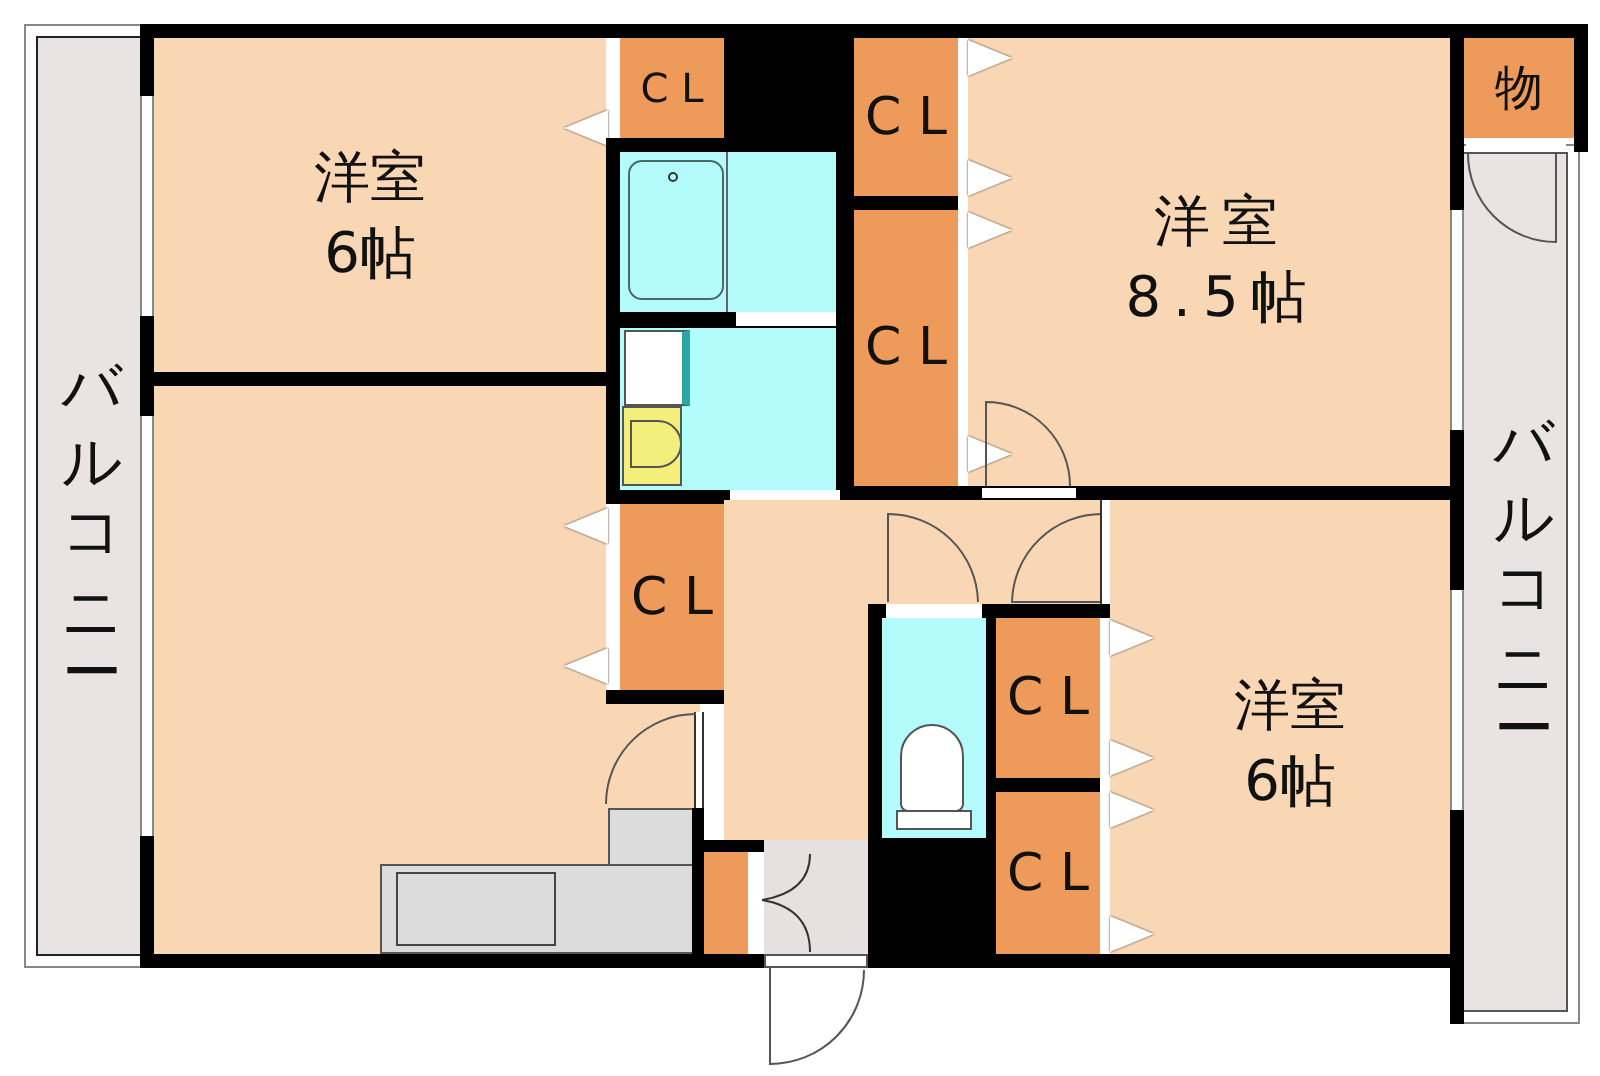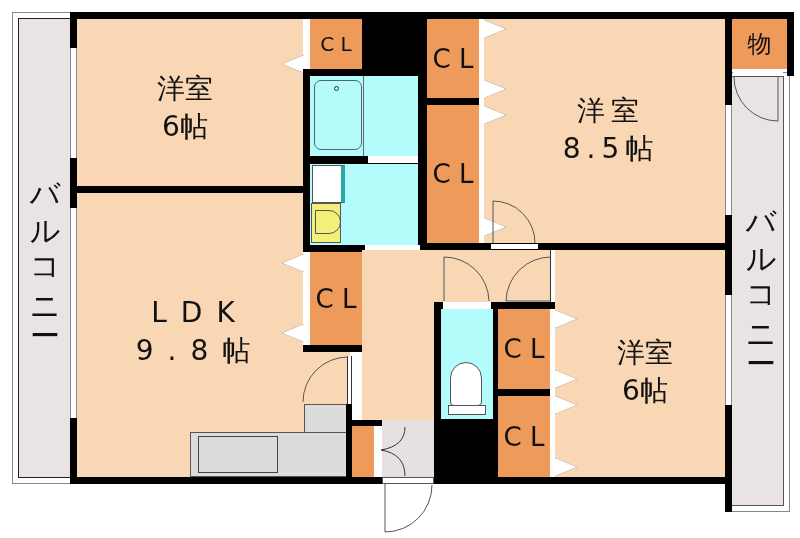--- a/index.html
+++ b/index.html
@@ -90,22 +90,20 @@
   <div class="abs wall" style="left:432px;top:477px;width:300px;height:7px;"></div>
   <div class="abs wall" style="left:787px;top:12px;width:7px;height:64px;"></div>
 
   <div class="abs room" style="left:77px;top:19px;width:226px;height:167px;"></div>
   <div class="abs label" style="left:130px;top:70px;width:110px;">洋室
 6帖</div>
   <div class="abs wall" style="left:70px;top:186px;width:240px;height:7px;"></div>
   <div class="abs wall" style="left:303px;top:70px;width:7px;height:123px;"></div>
 
   <div class="abs room" style="left:77px;top:193px;width:273px;height:284px;"></div>
-  <div class="abs label" style="left:120px;top:294px;width:160px;letter-spacing:14px;">LDK
-9.8帖</div>
 
   <div class="abs win" style="left:70px;top:48px;width:7px;height:110px;"></div>
   <div class="abs win" style="left:70px;top:208px;width:7px;height:210px;"></div>
 
   <div class="abs cl" style="left:310px;top:19px;width:52px;height:50px;font-size:20px;">C L</div>
   <div class="abs" style="left:303px;top:19px;width:7px;height:51px;background:#fff;"></div>
   <div class="abs tri tri-l" style="left:282px;top:55px;"></div>
   <div class="abs wall" style="left:362px;top:19px;width:60px;height:50px;"></div>
 
   <div class="abs wall" style="left:303px;top:69px;width:125px;height:184px;"></div>

